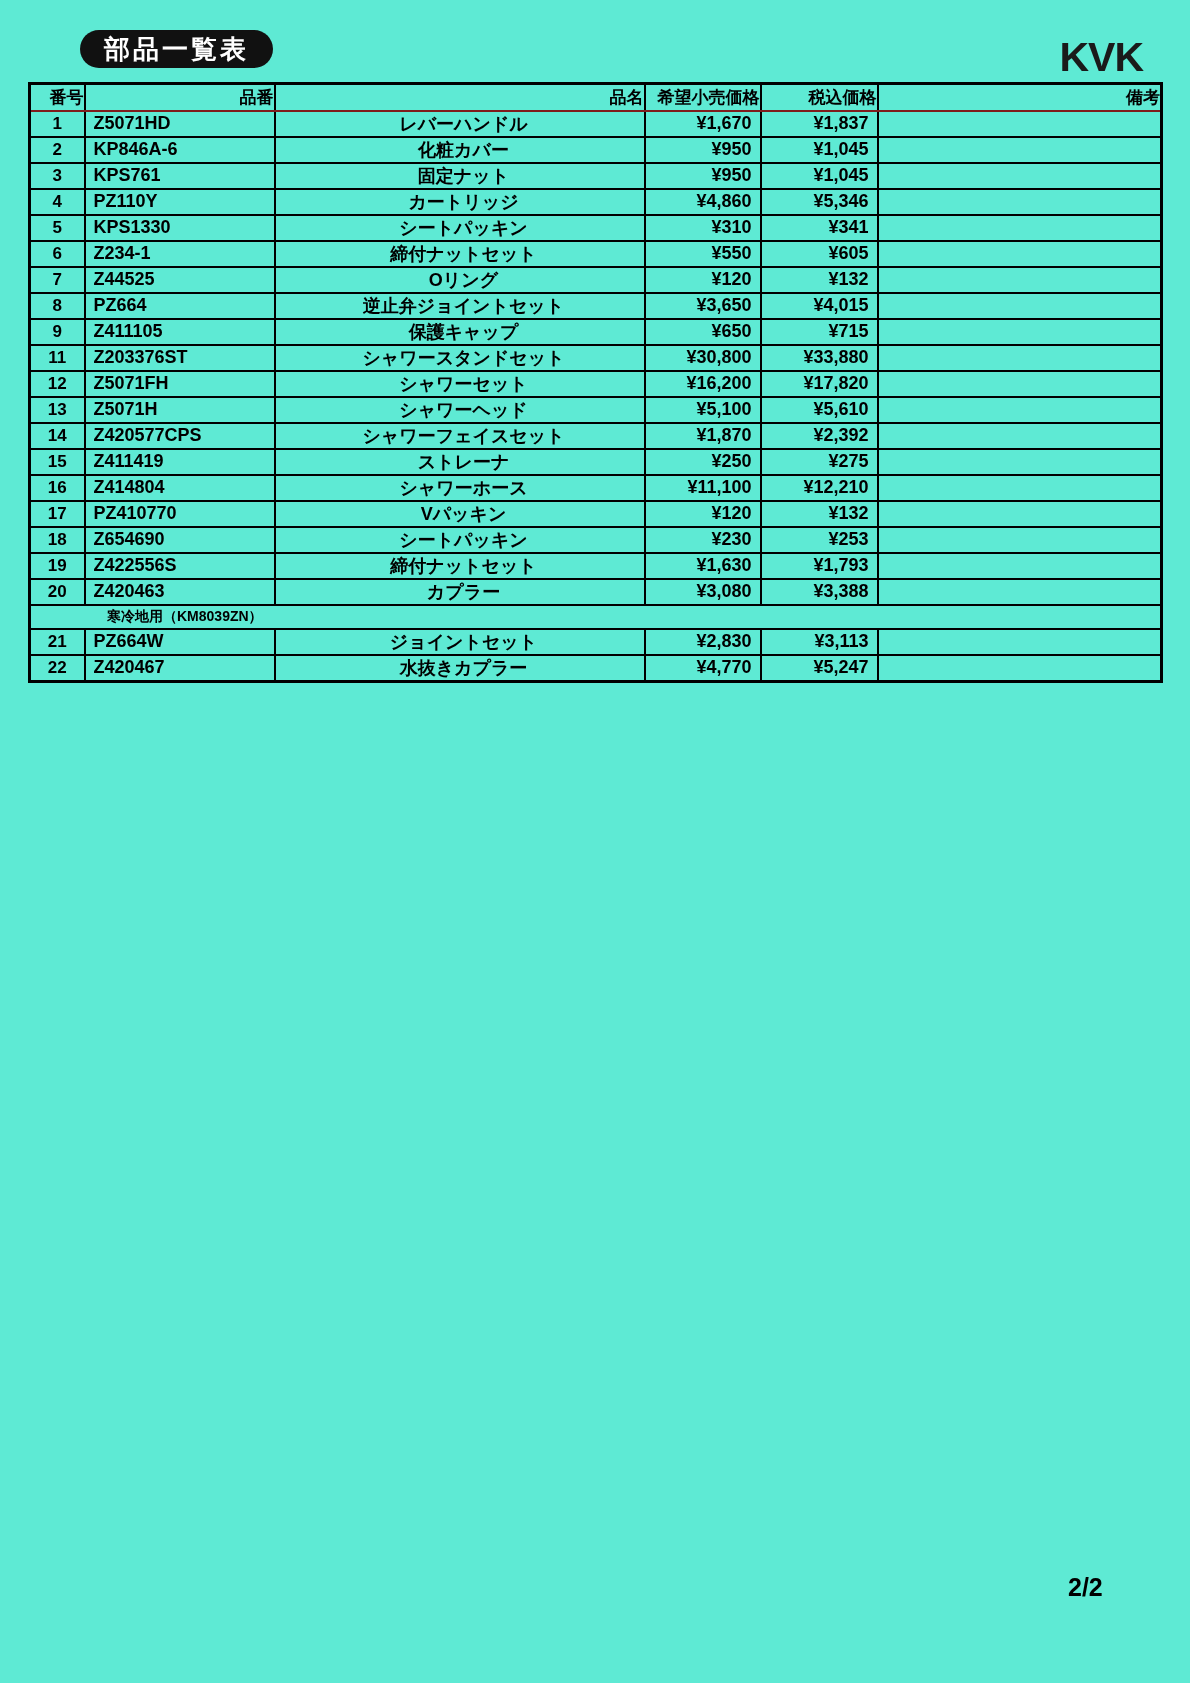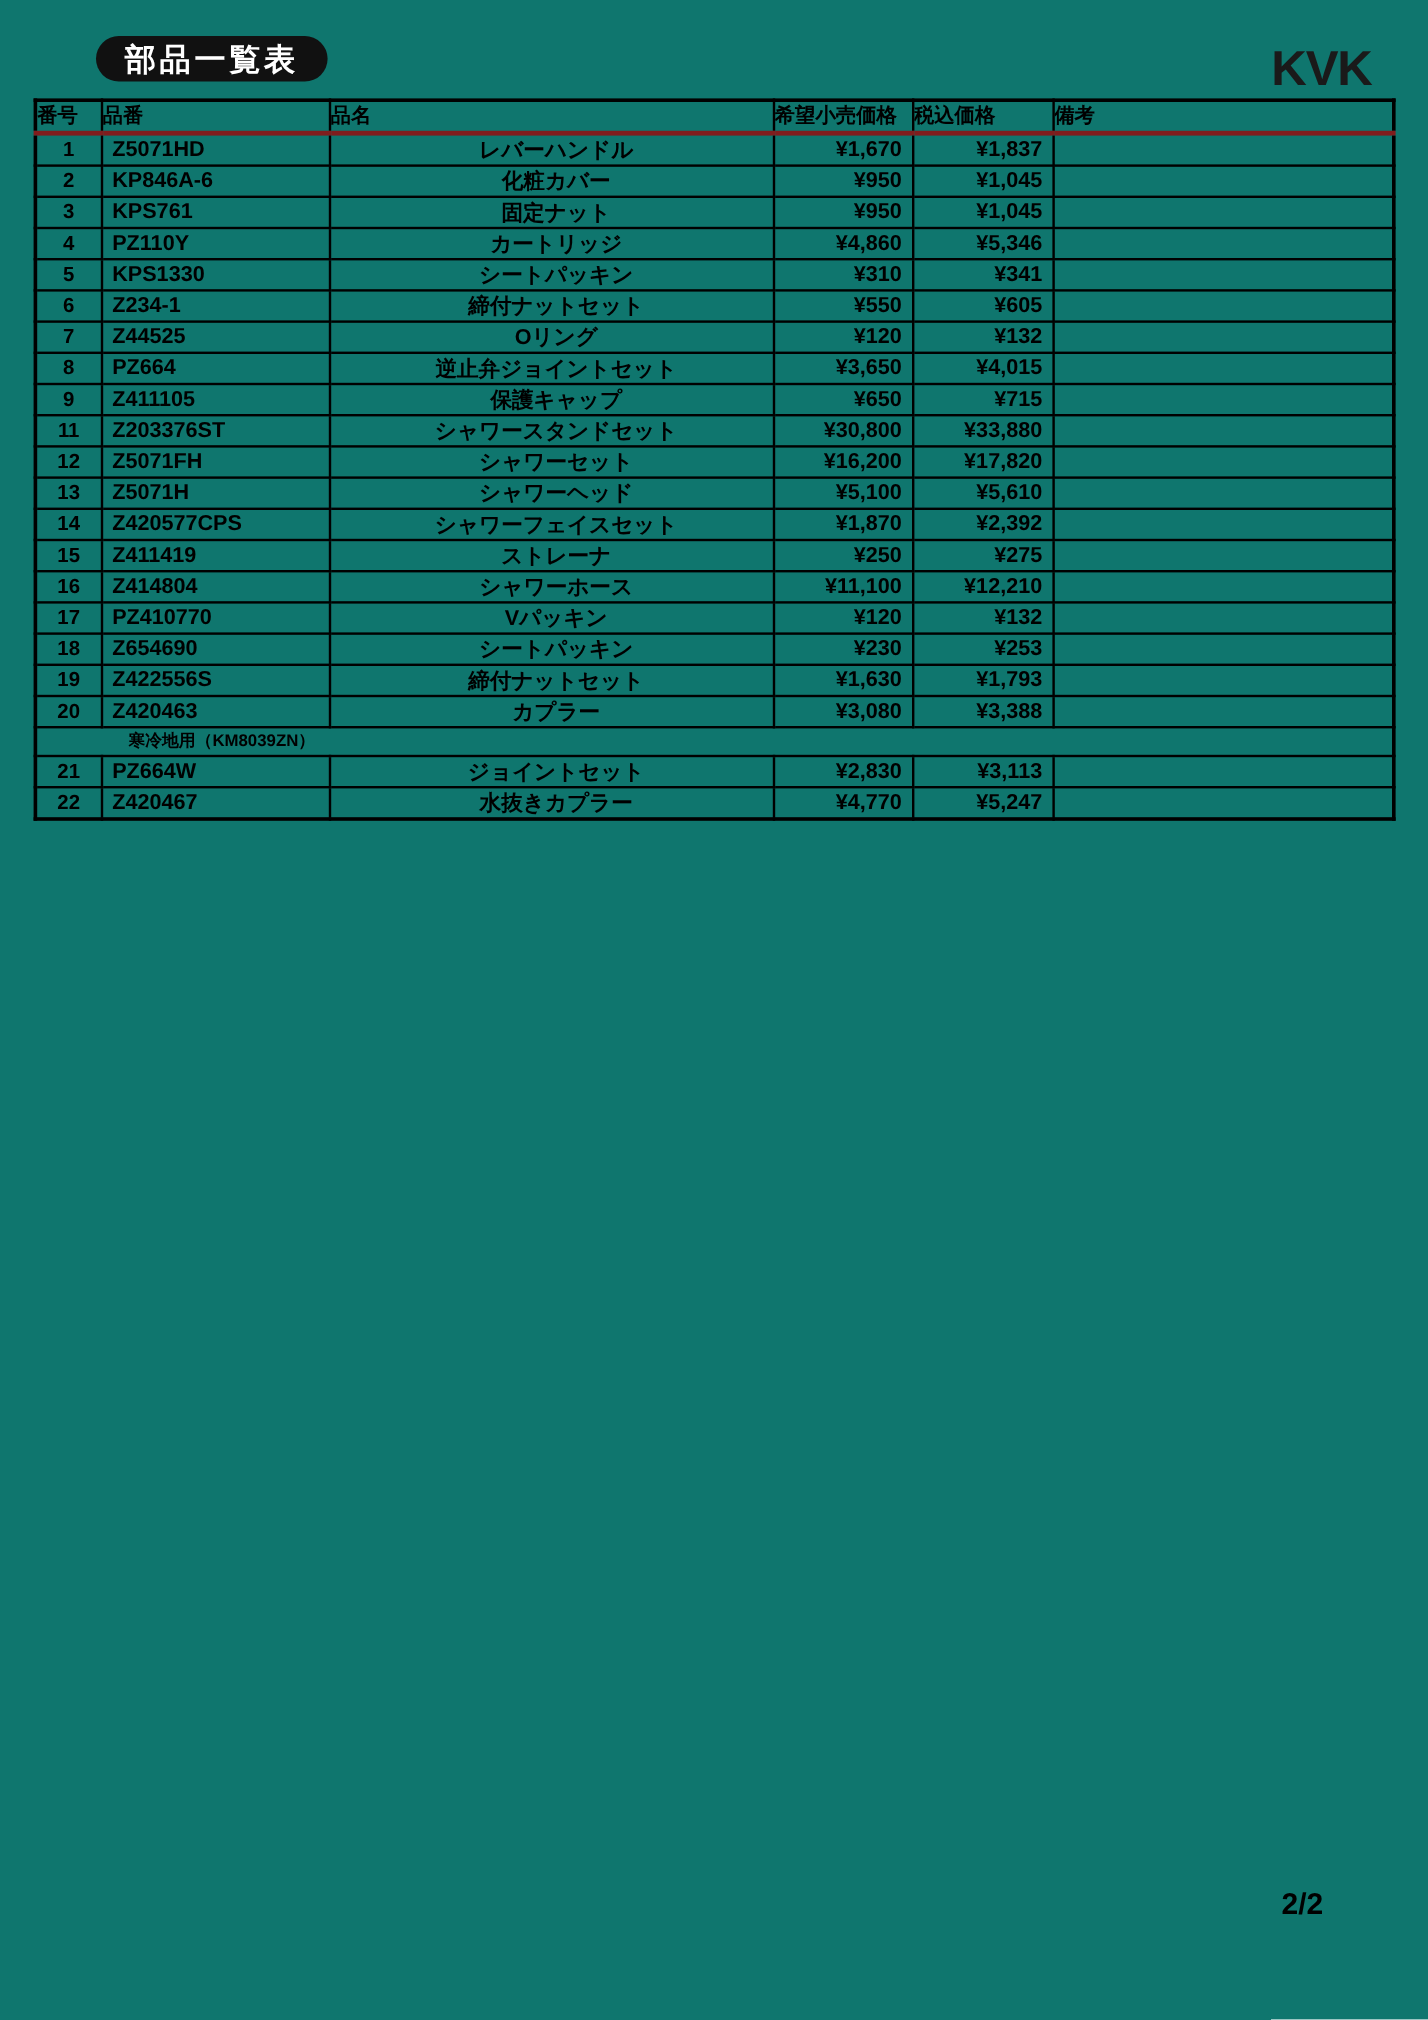--- a/index.html
+++ b/index.html
@@ -1,21 +1,21 @@
 <!DOCTYPE html>
 <html><head>
 <meta charset="utf-8">
 <style>
   * { box-sizing: border-box; }
   html, body { margin: 0; padding: 0; background: #ffffff; }
   .page {
     position: relative;
     width: 1190px;
     height: 1683px;
-    background: #0f766e;
+    background: #5eead4;
     font-family: "Liberation Sans", "DejaVu Sans", sans-serif;
     color: #000;
   }
   
   .title-badge {
     position: absolute;
     left: 80px;
     top: 30px;
     height: 38px;
     line-height: 38px;
@@ -51,22 +51,22 @@
     border: 2px solid #000;
     font-weight: bold;
     color: #000;
     padding: 0;
     white-space: nowrap;
     overflow: hidden;
   }
   .parts-table th {
     height: 27px;
     font-size: 17px;
-    text-align: left;
-    border-bottom: 4px solid #7f1d1d;
+    text-align: right;
+    border-bottom: 2px solid #7f1d1d;
   }
   .parts-table td { height: 24px; font-size: 18px; }
   td.c-no   { text-align: center; font-size: 17px; }
   td.c-code { text-align: left; padding-left: 8px; }
   td.c-name { text-align: center; padding-left: 8px; }
   td.c-price, td.c-tax { text-align: right; padding-right: 8px; }
   tr.section-row td {
     text-align: left;
     padding-left: 76px;
     font-size: 14px;

